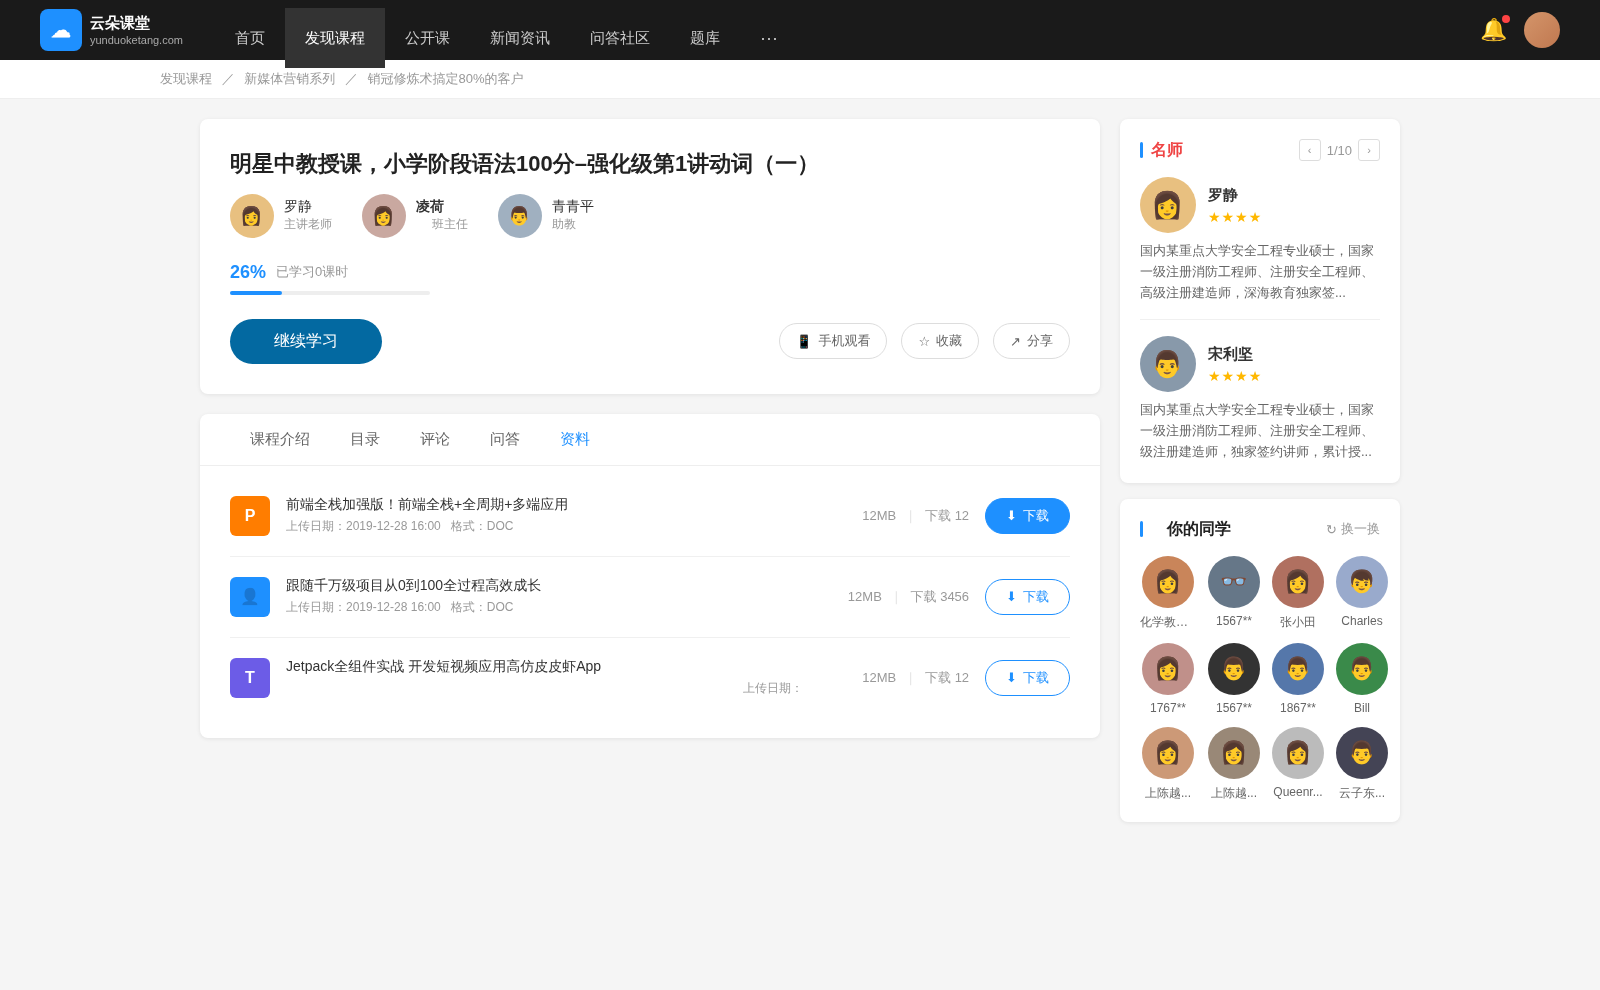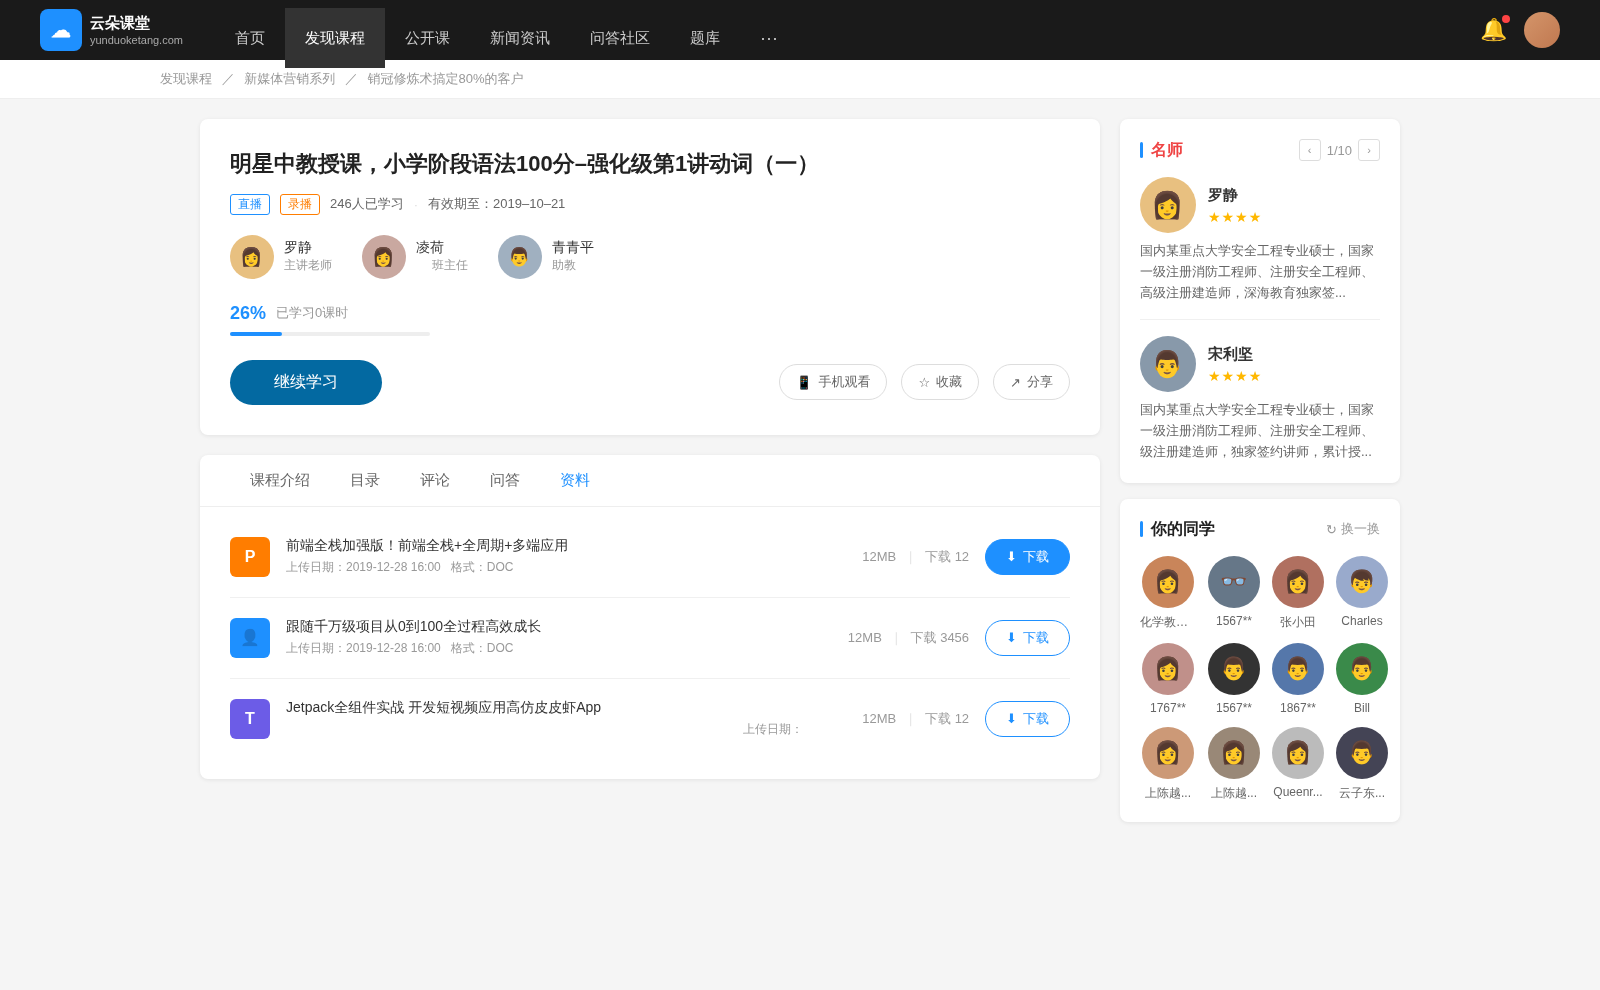--- a/index.html
+++ b/index.html
@@ -43,39 +43,32 @@
   <span style="margin:0 6px;">／</span>
   <a style="color:#999;text-decoration:none;">销冠修炼术搞定80%的客户</a>
 </div>
 
 <div style="max-width:1360px;margin:20px auto;padding:0 80px;display:flex;gap:20px;">
 
   <div style="flex:1;">
 
     <div style="background:white;border-radius:8px;padding:30px;margin-bottom:20px;box-shadow:0 1px 4px rgba(0,0,0,0.08);">
       <h1 style="font-size:22px;font-weight:bold;color:#222;margin-bottom:14px;line-height:1.4;">明星中教授课，小学阶段语法100分–强化级第1讲动词（一）</h1>
-      <div style="display:flex;align-items:center;gap:10px;margin-bottom:20px;color:#666;font-size:13px;">
-        <span style="border:1px solid #1e90ff;color:#1e90ff;border-radius:3px;padding:1px 7px;font-size:12px;">直播</span>
-        <span style="border:1px solid #ff7d00;color:#ff7d00;border-radius:3px;padding:1px 7px;font-size:12px;">录播</span>
-        <span>246人已学习</span>
-        <span style="color:#ddd;">·</span>
-        <span>有效期至：2019–10–21</span>
-      </div>
       <div style="display:flex;gap:30px;margin-bottom:24px;">
         <div style="display:flex;align-items:center;gap:10px;">
           <div style="width:44px;height:44px;border-radius:50%;background:#e8c080;overflow:hidden;display:flex;align-items:center;justify-content:center;font-size:18px;">👩</div>
           <div>
             <div style="font-size:14px;font-weight:500;color:#333;">罗静</div>
             <div style="font-size:12px;color:#999;">主讲老师</div>
           </div>
         </div>
         <div style="display:flex;align-items:center;gap:10px;">
           <div style="width:44px;height:44px;border-radius:50%;background:#c9a8a0;overflow:hidden;display:flex;align-items:center;justify-content:center;font-size:18px;">👩</div>
           <div>
-            <div style="font-size:14px;font-weight:400;color:#333;">凌荷</div>
+            <div style="font-size:14px;font-weight:700;color:#333;">凌荷</div>
             <div style="font-size:12px;color:#999;margin-left:16px;">班主任</div>
           </div>
         </div>
         <div style="display:flex;align-items:center;gap:10px;">
           <div style="width:44px;height:44px;border-radius:50%;background:#a0b0c0;overflow:hidden;display:flex;align-items:center;justify-content:center;font-size:18px;">👨</div>
           <div>
             <div style="font-size:14px;font-weight:500;color:#333;">青青平</div>
             <div style="font-size:12px;color:#999;">助教</div>
           </div>
         </div>
@@ -216,21 +209,21 @@
             <div style="font-size:15px;font-weight:bold;color:#333;margin-bottom:4px;">宋利坚</div>
             <div style="color:#ffb800;font-size:14px;letter-spacing:1px;">★★★★</div>
           </div>
         </div>
         <div style="font-size:13px;color:#666;line-height:1.6;">国内某重点大学安全工程专业硕士，国家一级注册消防工程师、注册安全工程师、级注册建造师，独家签约讲师，累计授...</div>
       </div>
     </div>
 
     <div style="background:white;border-radius:8px;padding:20px;box-shadow:0 1px 4px rgba(0,0,0,0.08);">
       <div style="display:flex;align-items:center;margin-bottom:16px;">
-        <div style="display:flex;align-items:center;gap:8px;">
+        <div style="display:flex;align-items:center;gap:24px;">
           <div style="width:3px;height:16px;background:#1e90ff;border-radius:2px;"></div>
           <span style="font-size:16px;font-weight:bold;color:#222;">你的同学</span>
         </div>
         <div style="margin-left:auto;display:flex;align-items:center;gap:4px;color:#999;font-size:13px;cursor:pointer;">
           <span>↻</span>
           <span>换一换</span>
         </div>
       </div>
       <div style="display:grid;grid-template-columns:repeat(4,1fr);gap:12px;">
         <div style="display:flex;flex-direction:column;align-items:center;gap:6px;cursor:pointer;">

